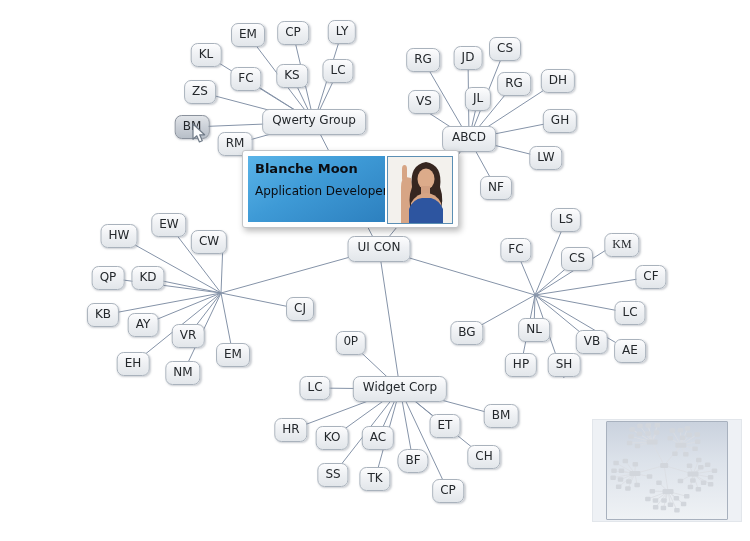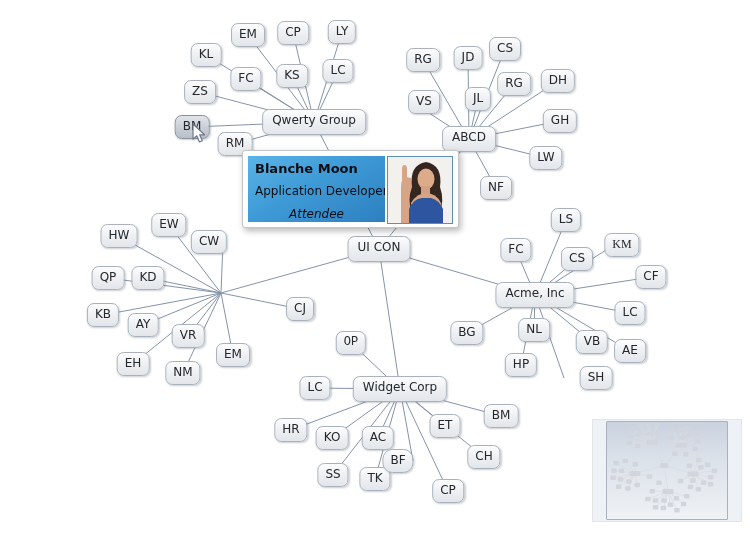--- a/index.html
+++ b/index.html
@@ -157,45 +157,43 @@
       <div class="gnode leaf" style="left: 516px; top: 250px;">FC</div>
       <div class="gnode leaf" style="left: 577px; top: 259px;">CS</div>
       <div class="gnode leaf" style="left: 622px; top: 245px; font-family: Liberation Serif, serif;">KM</div>
       <div class="gnode leaf" style="left: 651px; top: 277px;">CF</div>
       <div class="gnode leaf" style="left: 630px; top: 313px;">LC</div>
       <div class="gnode leaf" style="left: 467px; top: 333px;">BG</div>
       <div class="gnode leaf" style="left: 534px; top: 330px;">NL</div>
       <div class="gnode leaf" style="left: 592px; top: 342px;">VB</div>
       <div class="gnode leaf" style="left: 630px; top: 351px;">AE</div>
       <div class="gnode leaf" style="left: 521px; top: 365px;">HP</div>
-      <div class="gnode leaf" style="left: 564px; top: 378px; margin-left: 32px;">SH</div>
+      <div class="gnode leaf" style="left: 564px; top: 365px;">SH</div>
       <div class="gnode leaf" style="left: 351px; top: 343px; font-family: Liberation Mono, monospace;">OP</div>
       <div class="gnode leaf" style="left: 315px; top: 388px;">LC</div>
       <div class="gnode leaf" style="left: 291px; top: 430px;">HR</div>
       <div class="gnode leaf" style="left: 332px; top: 438px;">KO</div>
       <div class="gnode leaf" style="left: 378px; top: 438px;">AC</div>
       <div class="gnode leaf" style="left: 333px; top: 475px;">SS</div>
       <div class="gnode leaf" style="left: 375px; top: 479px;">TK</div>
-      <div class="gnode leaf" style="left: 398px; top: 461px; border-radius: 10px;">BF</div>
+      <div class="gnode leaf" style="left: 413px; top: 461px; border-radius: 10px;">BF</div>
       <div class="gnode leaf" style="left: 448px; top: 491px;">CP</div>
       <div class="gnode leaf" style="left: 445px; top: 426px;">ET</div>
       <div class="gnode leaf" style="left: 484px; top: 457px;">CH</div>
       <div class="gnode leaf" style="left: 501px; top: 416px;">BM</div>
       <div class="gnode hub" style="left: 314px; top: 122px;">Qwerty Group</div>
       <div class="gnode hub" style="left: 469px; top: 139px;">ABCD</div>
-      <div class="gnode hub" style="left: 535px; top: 295px;">Acme, Inc</div>
       <div class="gnode hub" style="left: 400px; top: 389px;">Widget Corp</div>
       <div class="gnode hub" style="left: 379px; top: 249px;">UI CON</div>
     </div>
 
   <div class="tooltip-card">
     <div class="tooltip-info">
       <div class="tooltip-name">Blanche Moon</div>
       <div class="tooltip-title">Application Developer</div>
-      <div class="tooltip-role">Attendee</div>
     </div>
     <svg class="tooltip-photo" viewBox="0 0 64 66" preserveAspectRatio="none">
       <rect width="64" height="66" fill="#f3f1ed"></rect>
       <path d="M13,66 L13,30 Q13,21 18,20 L23,21 Q25,31 23,41 L23,66 Z" fill="#d7a585"></path>
       <path d="M14,23 L14,12 Q14,8 16.5,8 Q19,8 19,12 L19,21 Z" fill="#d7a585"></path>
       <path d="M24,30 Q21,8 38,5 Q55,8 52,30 Q57,44 51,57 L46,44 Q47,51 42,58 L39,45 L29,46 Q27,54 24,57 Q19,43 24,30 Z" fill="#362620"></path>
       <ellipse cx="38" cy="22" rx="8.5" ry="10.5" fill="#dcab8a"></ellipse>
       <rect x="33" y="29" width="9" height="9" fill="#d2a082"></rect>
       <path d="M23,46 Q29,36 38,36 Q48,36 53,46 L53,50 L23,50 Z" fill="#d7a585"></path>
       <path d="M21,66 L21,52 Q25,42 34,41 L43,41 Q51,43 55,52 L55,66 Z" fill="#2d55a0"></path>

